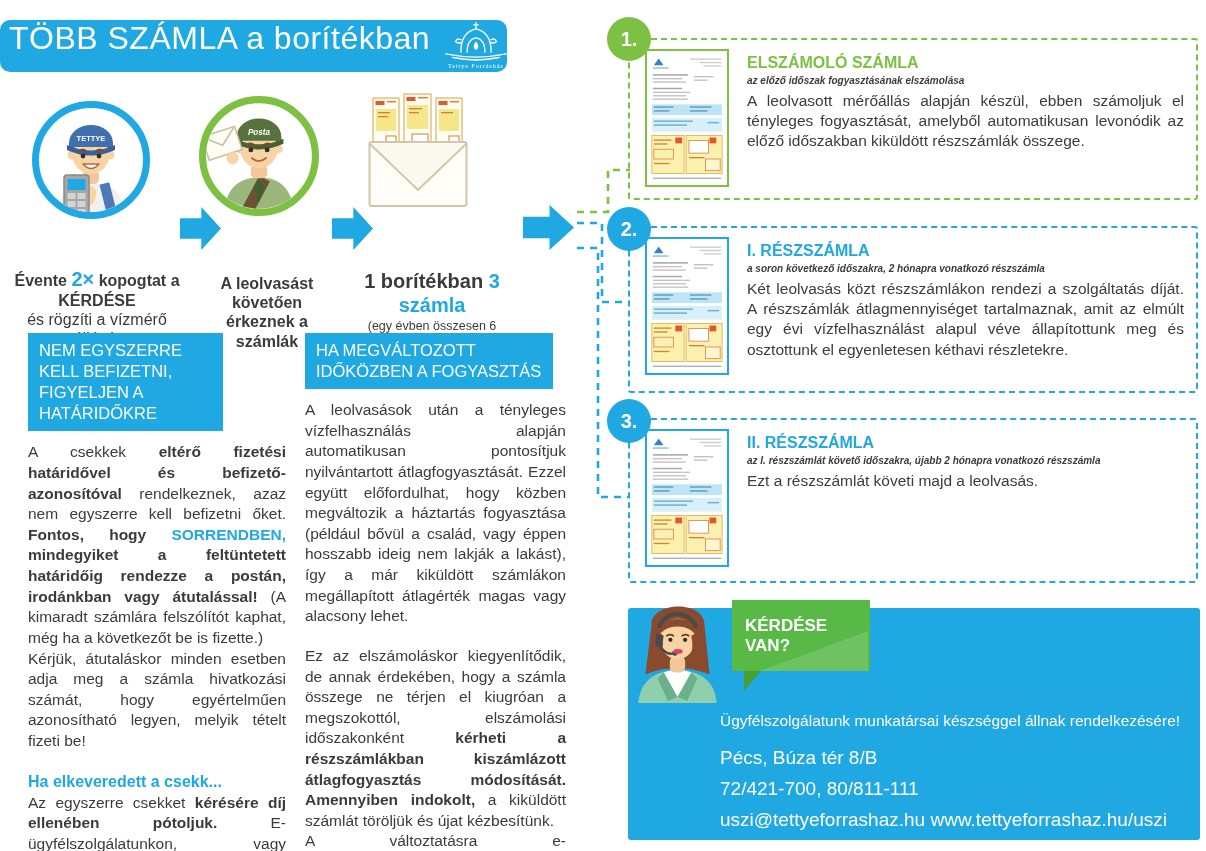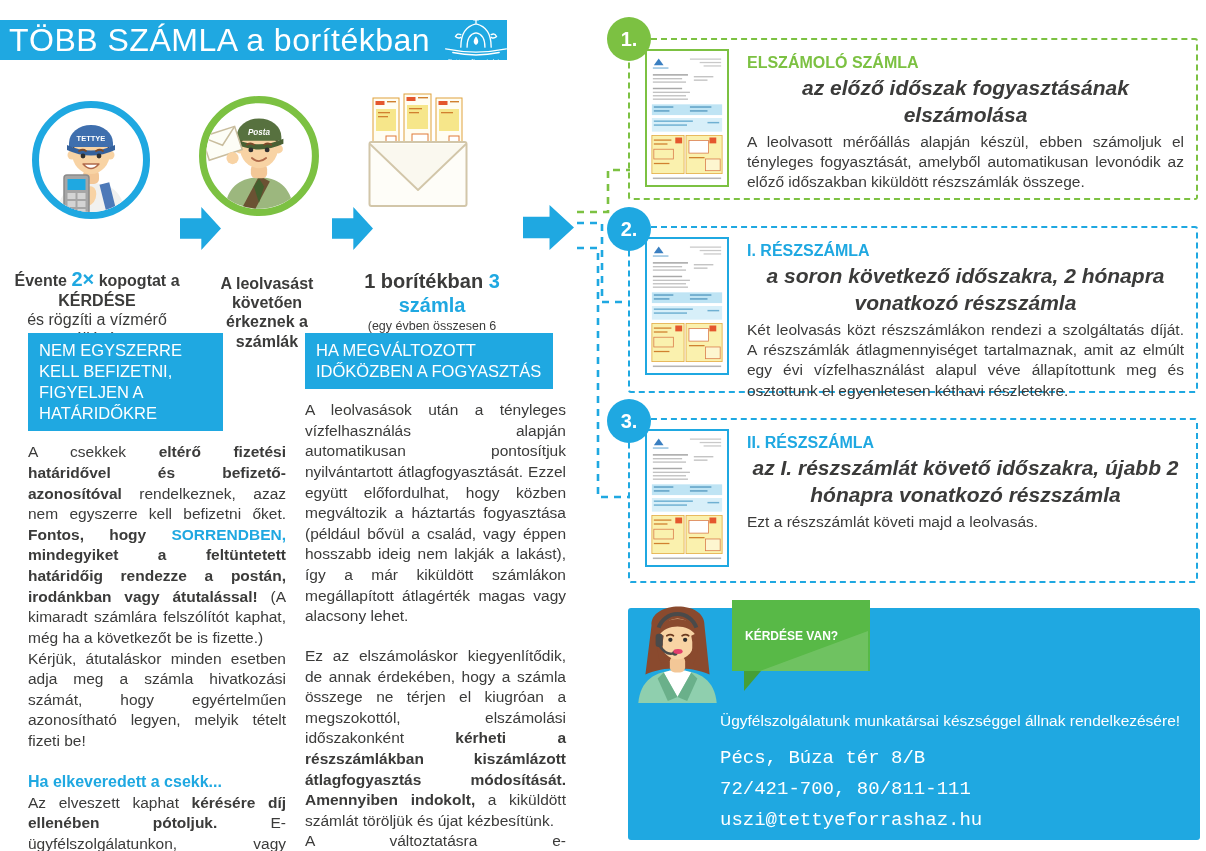--- a/index.html
+++ b/index.html
@@ -10,22 +10,22 @@
     --dark:#3b3b3a;
   }
   *{margin:0;padding:0;box-sizing:border-box;}
   body{background:#888;display:flex;justify-content:center;}
   #canvas{
     position:relative;width:1206px;height:851px;background:#ffffff;
     font-family:"Liberation Sans","DejaVu Sans",sans-serif;color:var(--dark);
     overflow:hidden;flex:none;
   }
   
-  .header-bar{position:absolute;left:0;top:20px;width:507px;height:40px;background:var(--blue);
-    display:flex;align-items:center;}
+  .header-bar{position:absolute;left:0;top:20px;width:507px;height:52px;background:var(--blue);
+    display:flex;border-radius:10px;}
   .header-title{color:#fff;font-size:32px;font-weight:400;letter-spacing:.5px;padding-left:9px;flex:1;white-space:nowrap;}
   .header-logo{width:92px;height:50px;margin-right:10px;flex:none;}
   
   .fig{position:absolute;}
   #fig-reader{left:31px;top:100px;width:120px;height:120px;}
   #fig-postman{left:198px;top:95px;width:122px;height:122px;}
   #fig-envelope{left:368px;top:92px;width:100px;height:118px;}
   .flow-arrow{position:absolute;background:var(--blue);
     clip-path:polygon(0 26%,52% 26%,52% 0,100% 50%,52% 100%,52% 74%,0 74%);}
   #arrow-1{left:180px;top:207px;width:41px;height:43px;}
@@ -65,36 +65,36 @@
   #num-2{left:607px;top:207px;background:var(--blue);}
   #num-3{left:607px;top:399px;background:var(--blue);}
   .invoice-thumb{width:84px;height:138px;flex:none;border:2px solid;background:#fff;}
   .thumb-green{border-color:var(--green);}
   .thumb-blue{border-color:var(--blue);}
   .invoice-thumb svg{width:100%;height:100%;display:block;}
   .panel-text{flex:1;padding-top:5px;}
   .panel-title{font-weight:bold;font-size:16px;margin-bottom:3px;}
   .title-green{color:var(--green);}
   .title-blue{color:var(--blue);}
-  .panel-sub{font-weight:bold;font-style:italic;font-size:21px;line-height:1.28;margin-bottom:3px;text-align:center;}
+  .panel-sub{font-weight:bold;font-style:italic;font-size:10px;line-height:1.28;margin-bottom:3px;}
   .panel-body{font-size:15.5px;line-height:1.31;text-align:justify;}
   
   #connectors{position:absolute;left:560px;top:150px;width:76px;height:360px;z-index:1;}
   
   #contact-box{position:absolute;left:628px;top:608px;width:572px;height:232px;background:var(--blue);border-radius:3px;}
   #agent{position:absolute;left:629px;top:593px;width:97px;height:110px;z-index:3;}
   .bubble-main{position:absolute;left:732px;top:600px;width:138px;height:71px;background:var(--bubble);
-    display:flex;align-items:center;padding-left:13px;color:#fff;font-size:12px;font-weight:bold;z-index:3;}
+    display:flex;align-items:center;padding-left:13px;color:#fff;font-size:17px;font-weight:bold;z-index:3;}
   .bubble-swoosh{position:absolute;left:760px;top:631px;width:0;height:0;z-index:3;
     border-right:108px solid rgba(255,255,255,.14);border-top:40px solid transparent;}
   .bubble-tail{position:absolute;left:744px;top:671px;width:0;height:0;z-index:3;
     border-left:17px solid var(--bubble-dark);border-bottom:20px solid transparent;}
   .contact-lines{position:absolute;left:720px;top:712px;width:468px;color:#fff;z-index:2;}
   .contact-intro{font-size:15.5px;margin-bottom:13px;}
-  .contact-big{font-size:19px;font-weight:300;line-height:1.62;font-family:Liberation Mono, monospace;}
+  .contact-big{font-size:19px;font-weight:300;line-height:1.62;}
 </style>
 </head>
 <body>
 
 <div id="canvas">
 
   <svg width="0" height="0" style="position:absolute" aria-hidden="true">
     <symbol id="invoice-sym" viewBox="0 0 82 132">
       <rect x="0" y="0" width="82" height="132" fill="#ffffff"></rect>
       <path d="M12 5 l5 7 h-10 z" fill="#3a7fc1"></path>
@@ -270,21 +270,21 @@
     <span class="cap-sub">(egy évben összesen 6 számla)</span>
   </div>
 
   <div id="col-left" class="col">
     <div class="col-heading">NEM EGYSZERRE KELL BEFIZETNI, FIGYELJEN A HATÁRIDŐKRE</div>
     <div class="col-body">
       <p class="col-para"><span>A csekkek </span><span class="run-b">eltérő fizetési határidővel és befizető-azonosítóval</span><span> rendelkeznek, azaz nem egyszerre kell befizetni őket. </span><span class="run-b">Fontos, hogy </span><span class="run-bb">SORRENDBEN,</span><span> </span><span class="run-b">mindegyiket a feltüntetett határidőig rendezze a postán, irodánkban vagy átutalással!</span><span> (A kimaradt számlára felszólítót kaphat, még ha a következőt be is fizette.)</span></p>
       <p class="col-para"><span>Kérjük, átutaláskor minden esetben adja meg a számla hivatkozási számát, hogy egyértelműen azonosítható legyen, melyik tételt fizeti be!</span></p>
       <div class="col-gap"></div>
       <div class="col-sub">Ha elkeveredett a csekk...</div>
-      <p class="col-para"><span>Az elveszett kaphat </span><span class="run-b">kérésére díj ellenében pótoljuk.</span><span> E-ügyfélszolgálatunkon, vagy ügyfélszolgálati irodánkban igényelhet újat.</span></p>
+      <p class="col-para"><span>Az egyszerre csekket </span><span class="run-b">kérésére díj ellenében pótoljuk.</span><span> E-ügyfélszolgálatunkon, vagy ügyfélszolgálati irodánkban igényelhet újat.</span></p>
     </div>
   </div>
 
   <div id="col-right" class="col">
     <div class="col-heading">HA MEGVÁLTOZOTT IDŐKÖZBEN A FOGYASZTÁS</div>
     <div class="col-body">
       <p class="col-para"><span>A leolvasások után a tényleges vízfelhasználás alapján automatikusan pontosítjuk nyilvántartott átlagfogyasztását. Ezzel együtt előfordulhat, hogy közben megváltozik a háztartás fogyasztása (például bővül a család, vagy éppen hosszabb ideig nem lakják a lakást), így a már kiküldött számlákon megállapított átlagérték magas vagy alacsony lehet.</span></p>
       <div class="col-gap"></div>
       <p class="col-para"><span>Ez az elszámoláskor kiegyenlítődik, de annak érdekében, hogy a számla összege ne térjen el kiugróan a megszokottól, elszámolási időszakonként </span><span class="run-b">kérheti a részszámlákban kiszámlázott átlagfogyasztás módosítását. Amennyiben indokolt,</span><span> a kiküldött számlát töröljük és újat kézbesítünk.</span></p>
       <p class="col-para"><span>A változtatásra e-ügyfélszolgálatunkon vagy irodánkban van lehetősége </span></p>

